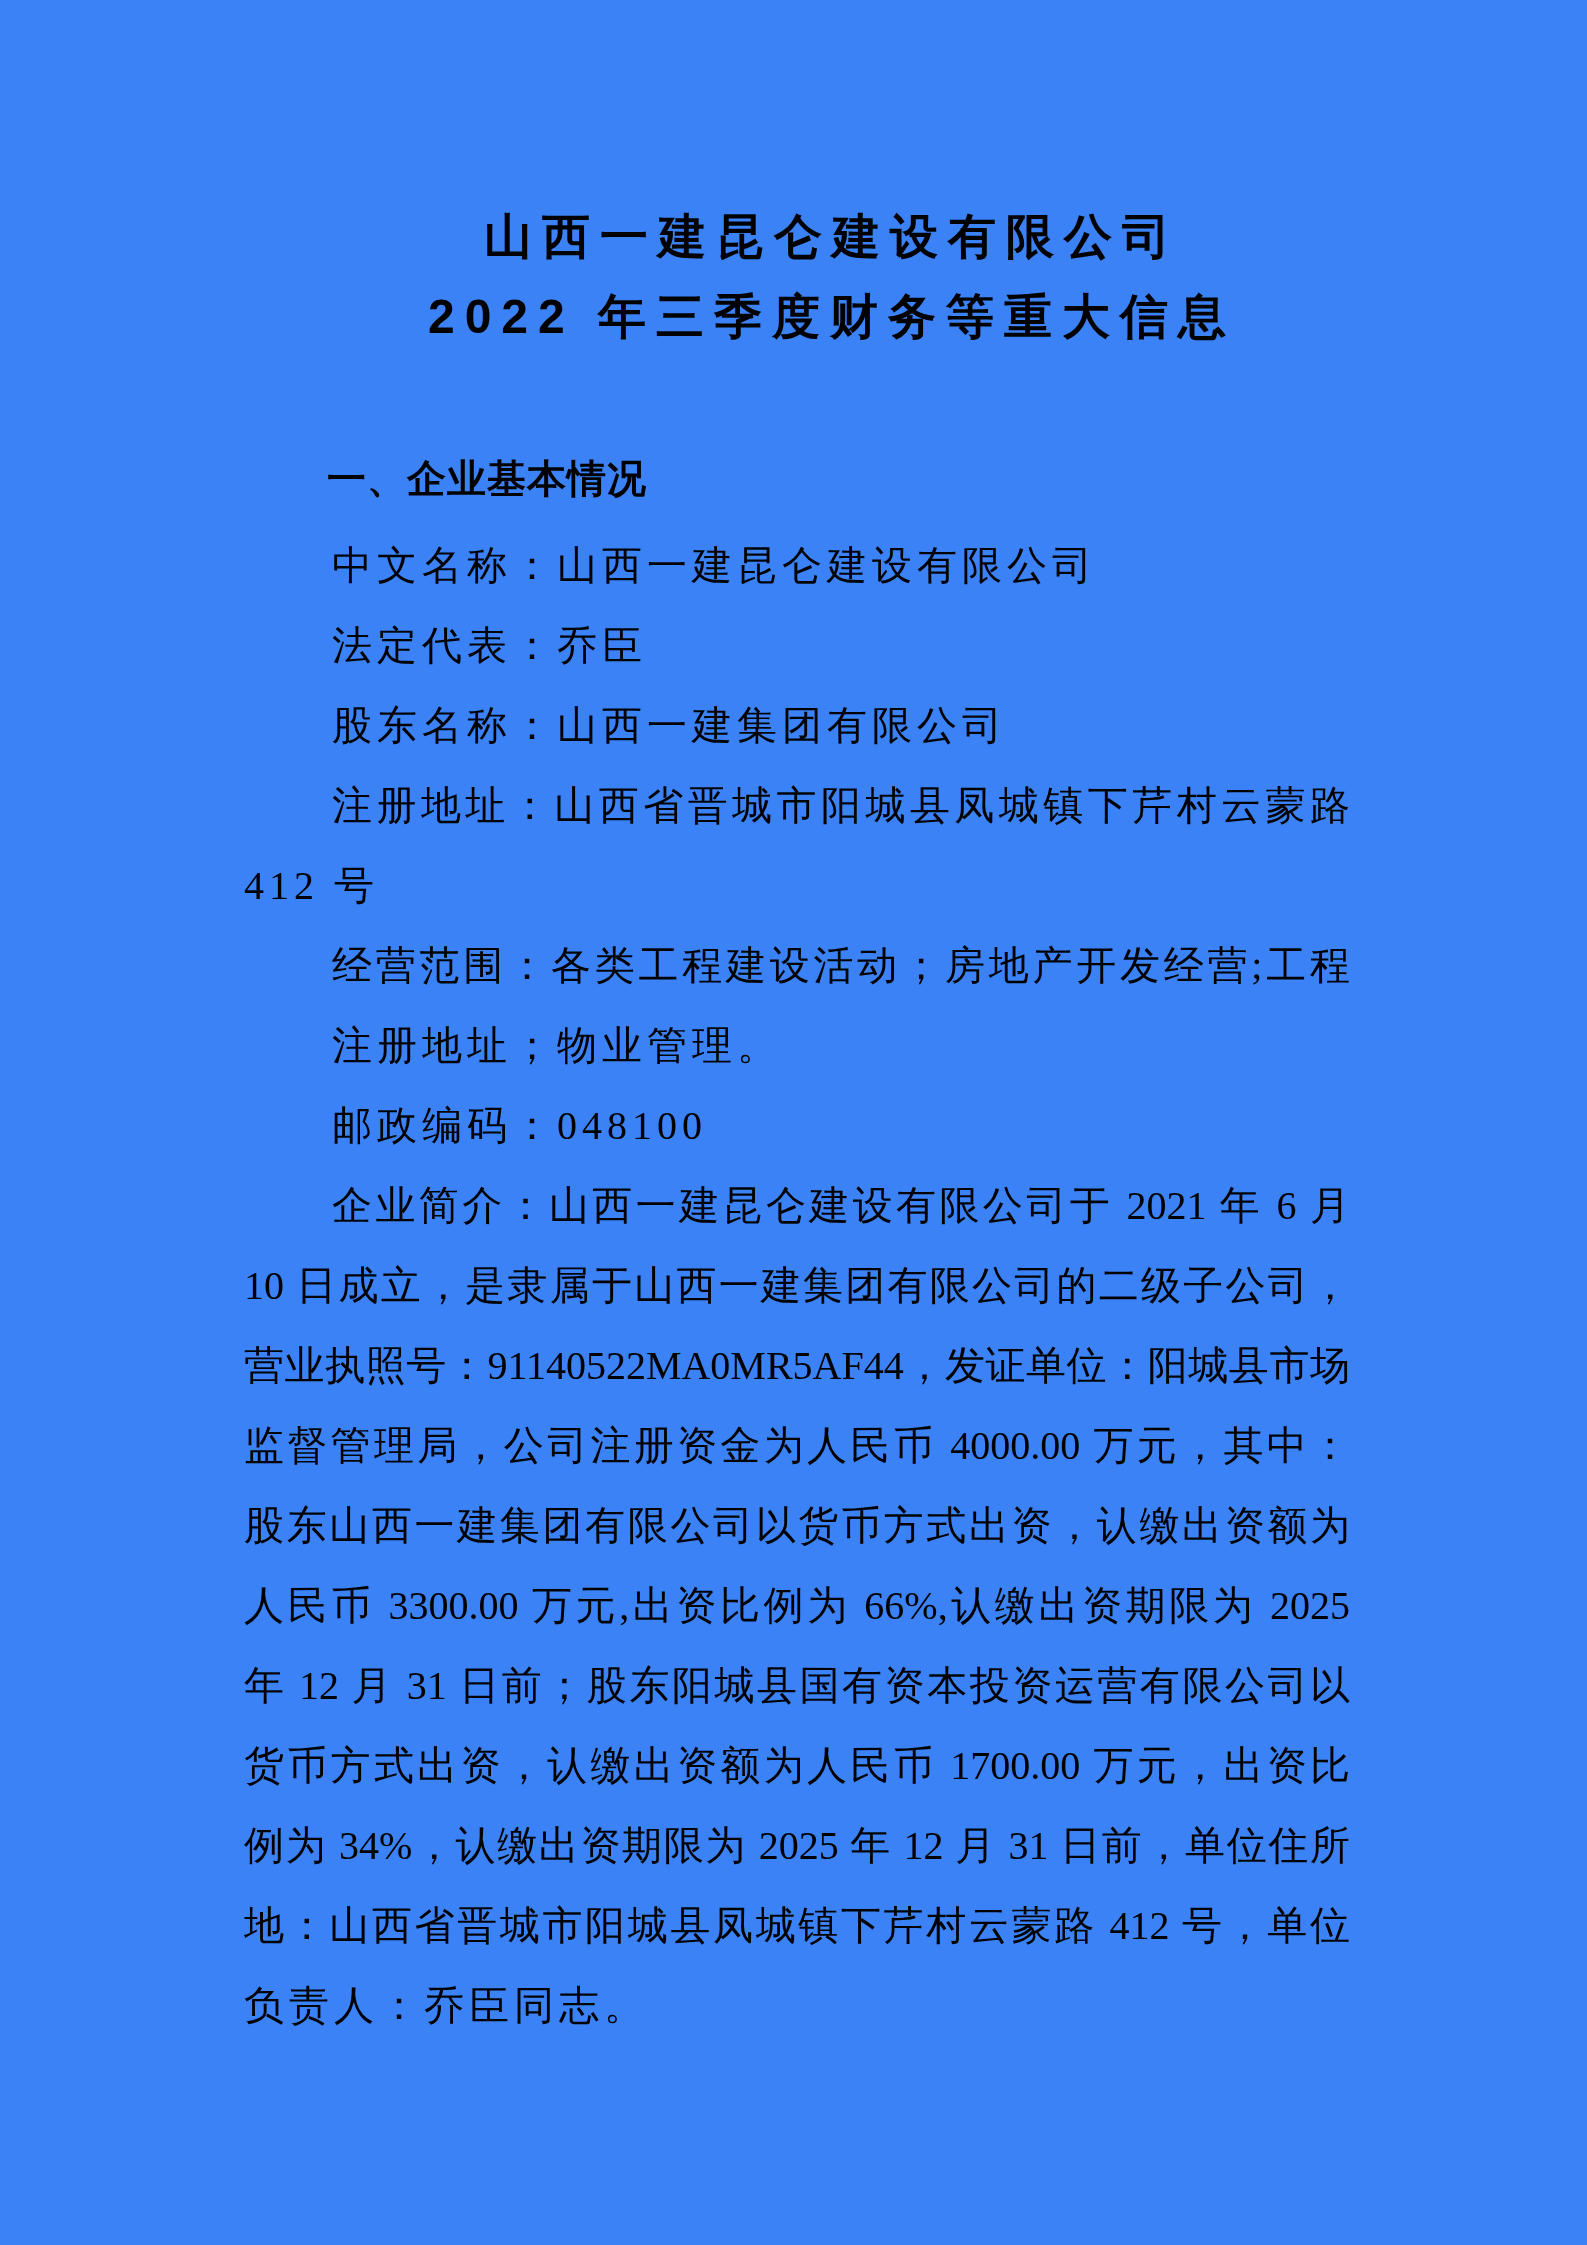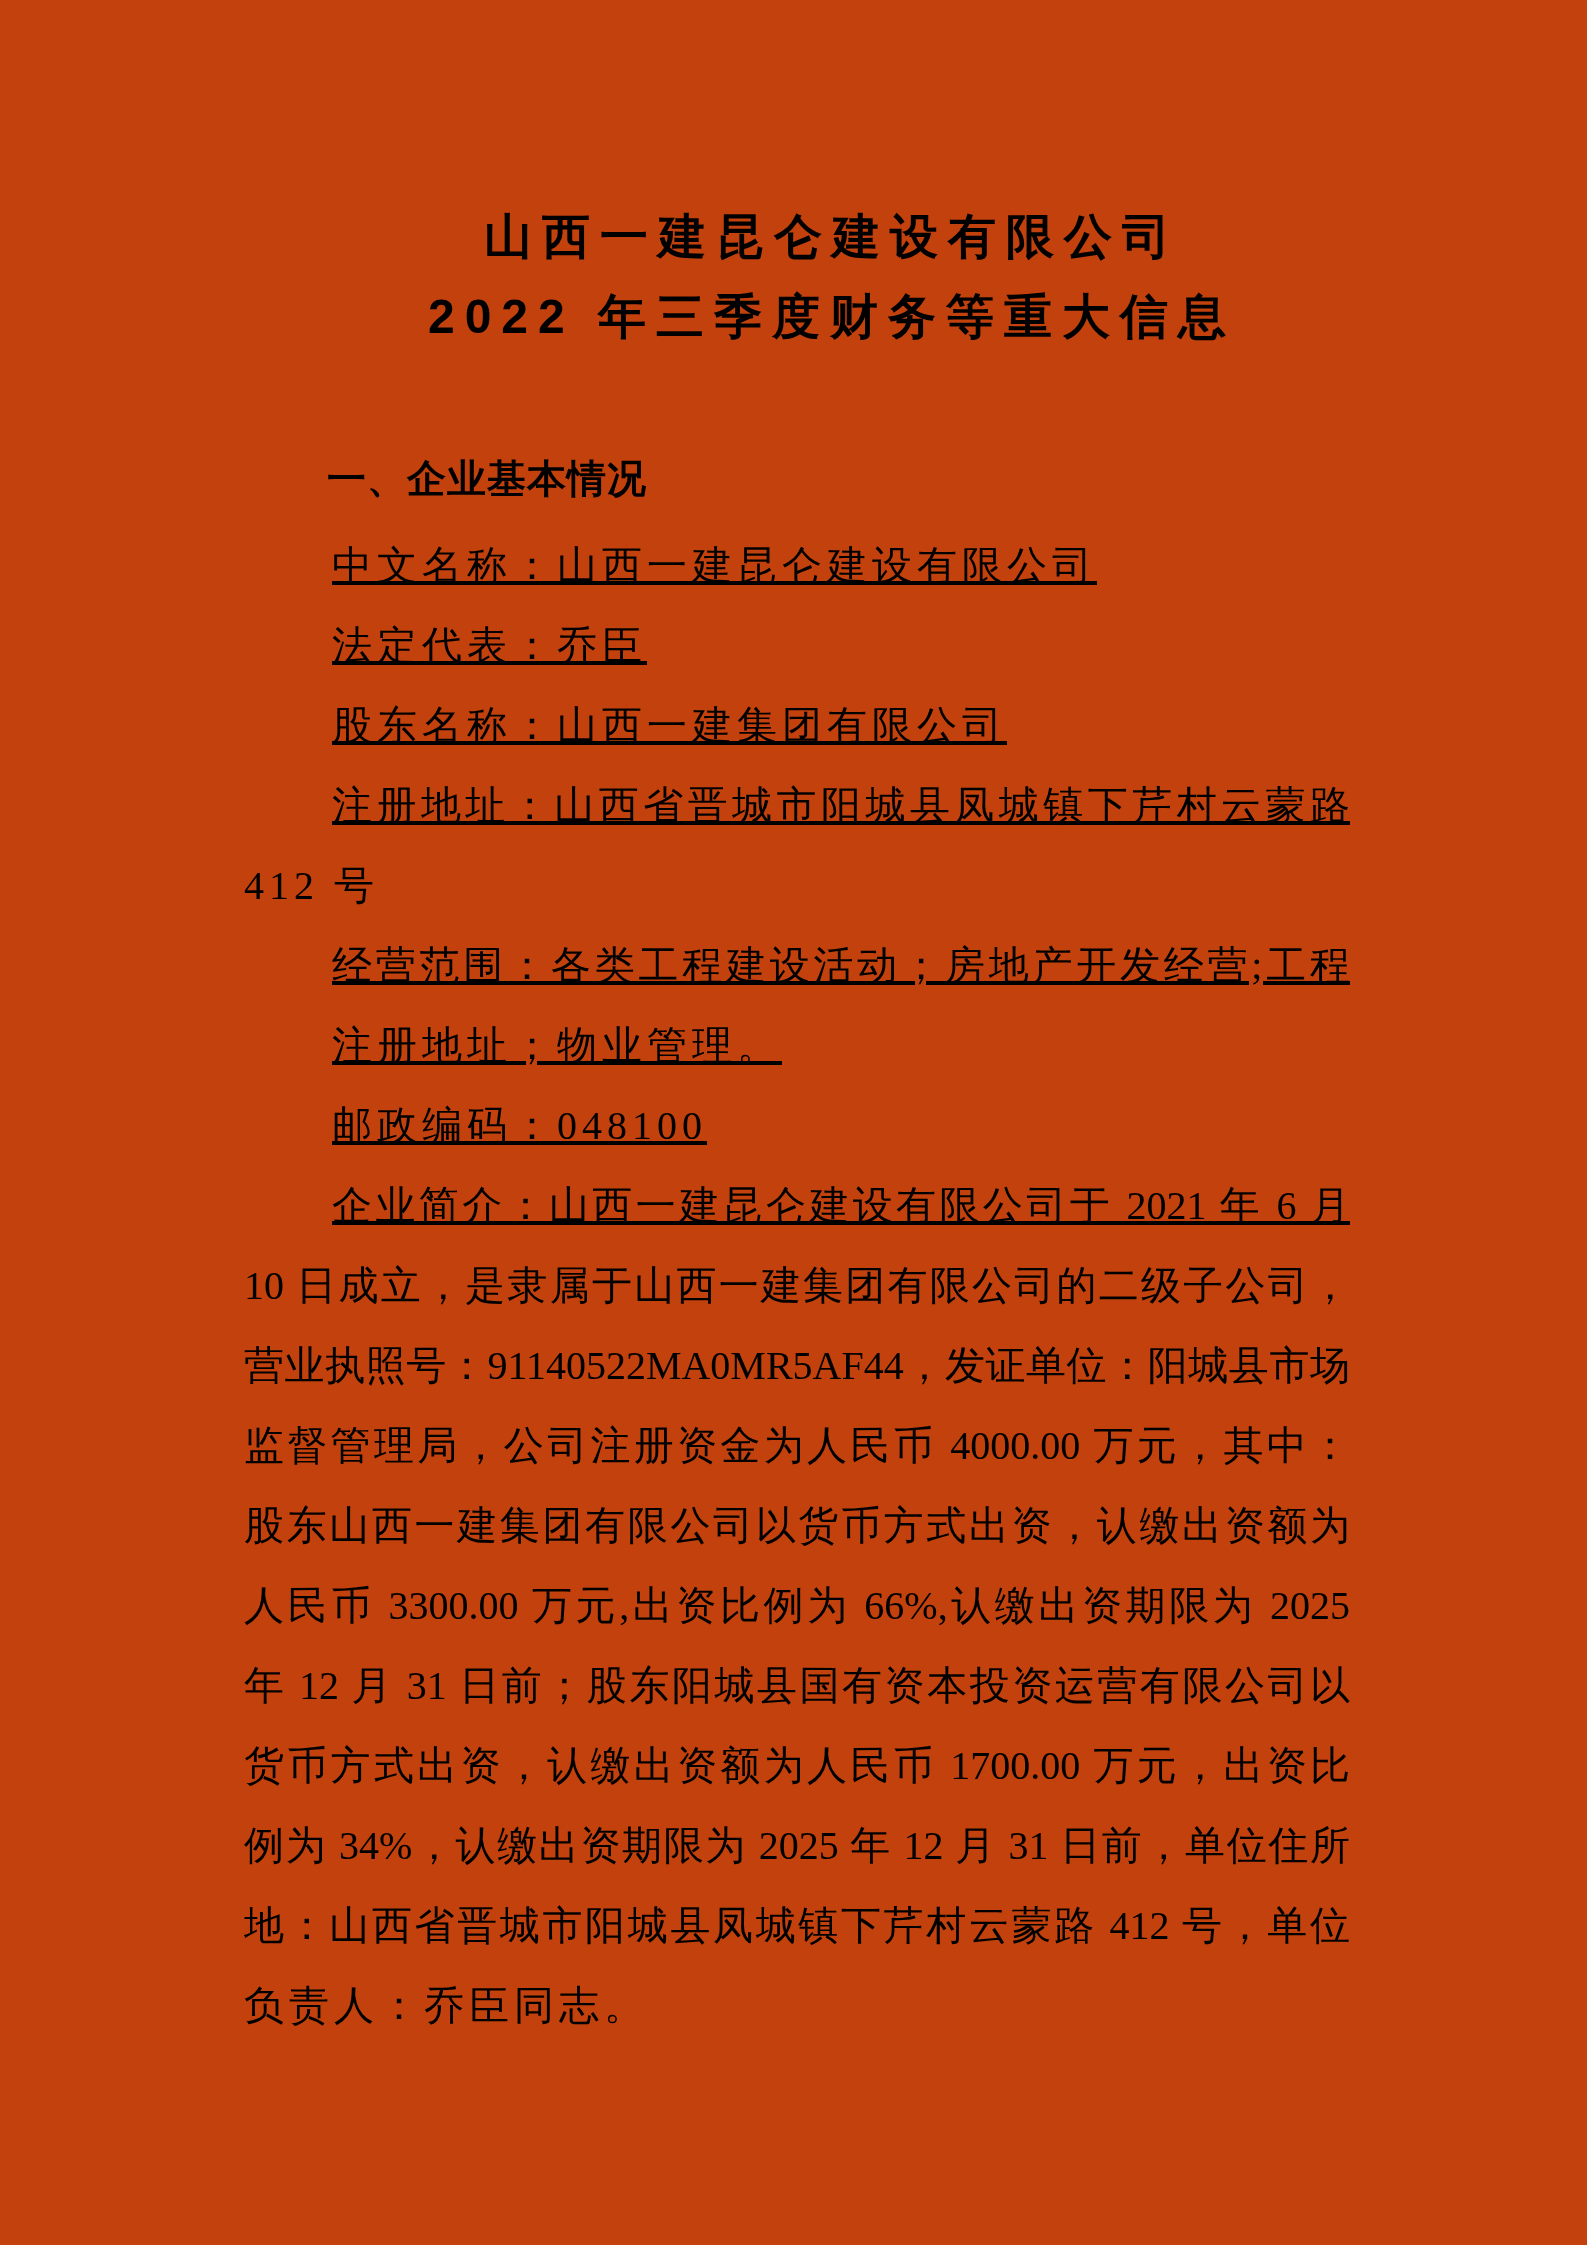--- a/index.html
+++ b/index.html
@@ -2,21 +2,21 @@
 <html><head>
 <meta charset="utf-8">
 <style>
   html, body { margin: 0; padding: 0; }
   body { background: #ffffff; }
 
   .page {
     position: relative;
     width: 1587px;
     height: 2245px;
-    background: #c2410c;
+    background: #3b82f6;
     color: #000000;
     font-family: "Liberation Serif", "DejaVu Serif", serif;
     overflow: hidden;
   }
 
   
   .doc-title {
     position: absolute;
     left: 244px;
     top: 197px;
@@ -54,21 +54,21 @@
     width: 1106px;
     font-size: 40px;
     line-height: 80px;
     color: #000000;
   }
   .ln {
     height: 80px;
     letter-spacing: 5px;
     white-space: nowrap;
   }
-  .ln.indent { padding-left: 88px; text-decoration: underline; }
+  .ln.indent { padding-left: 88px; }
   .ln.just {
     white-space: normal;
     letter-spacing: 0;
     text-align: justify;
     text-align-last: justify;
     text-justify: inter-character;
   }
 </style>
 </head>
 <body>

